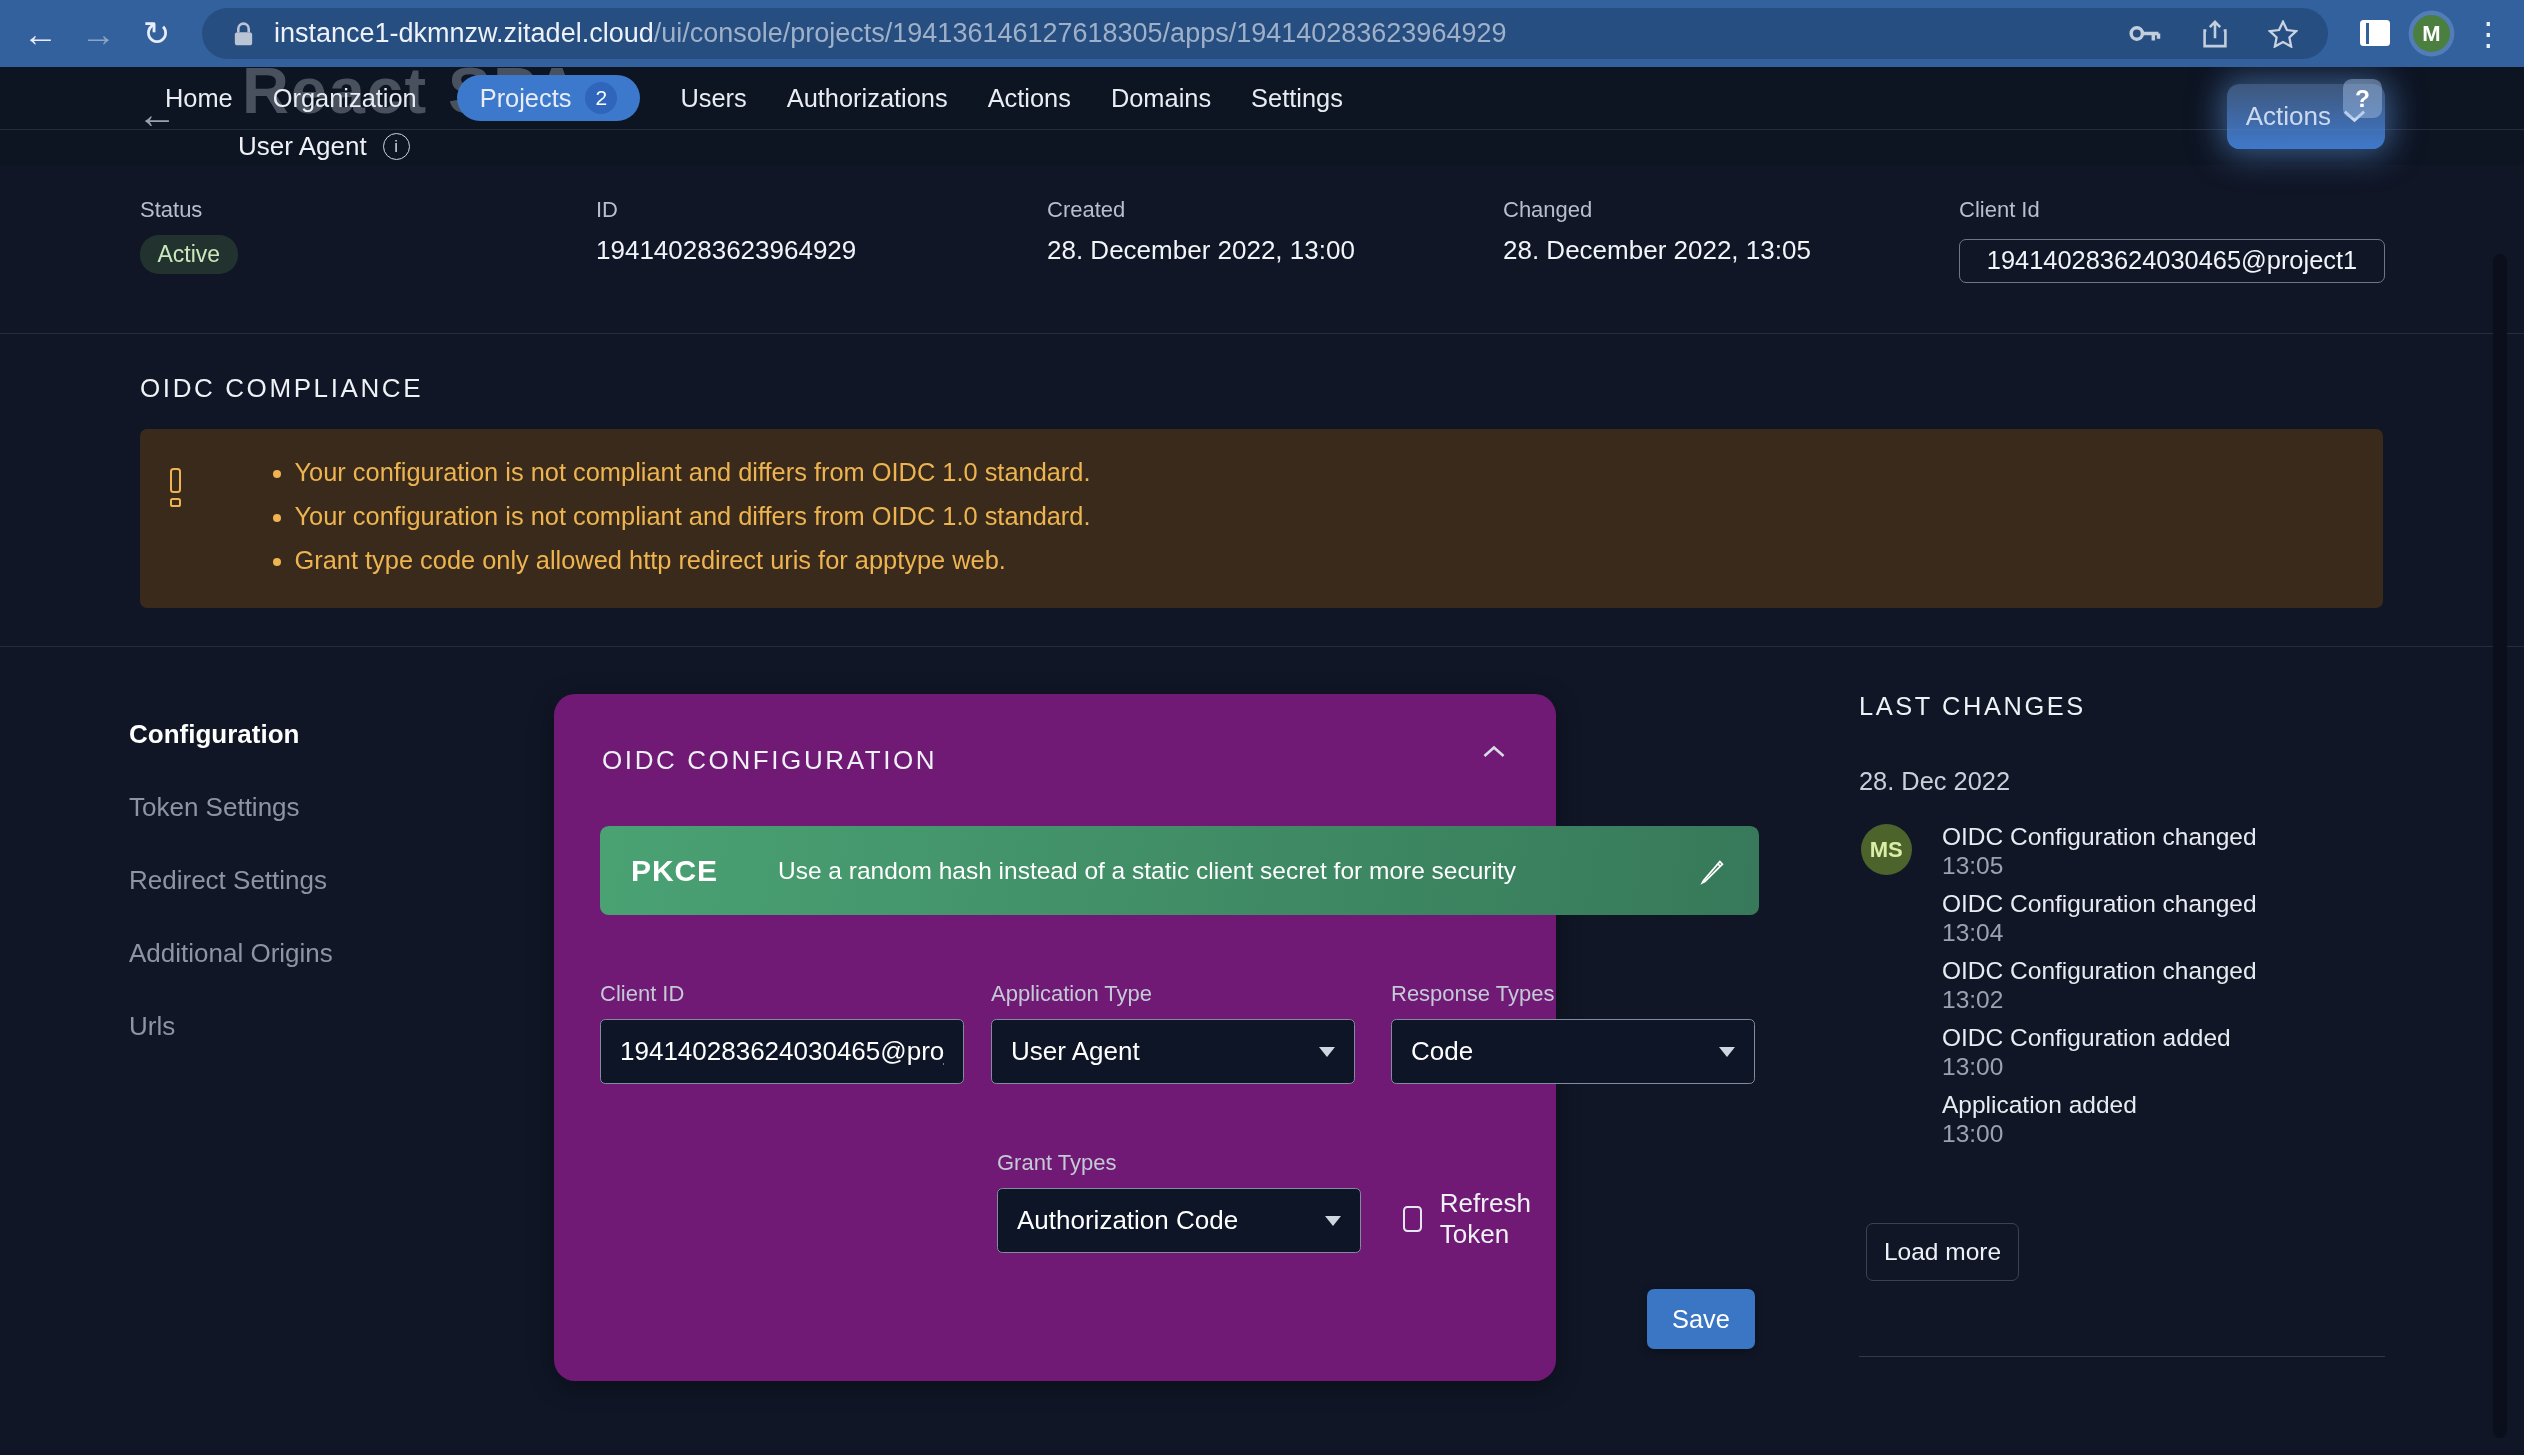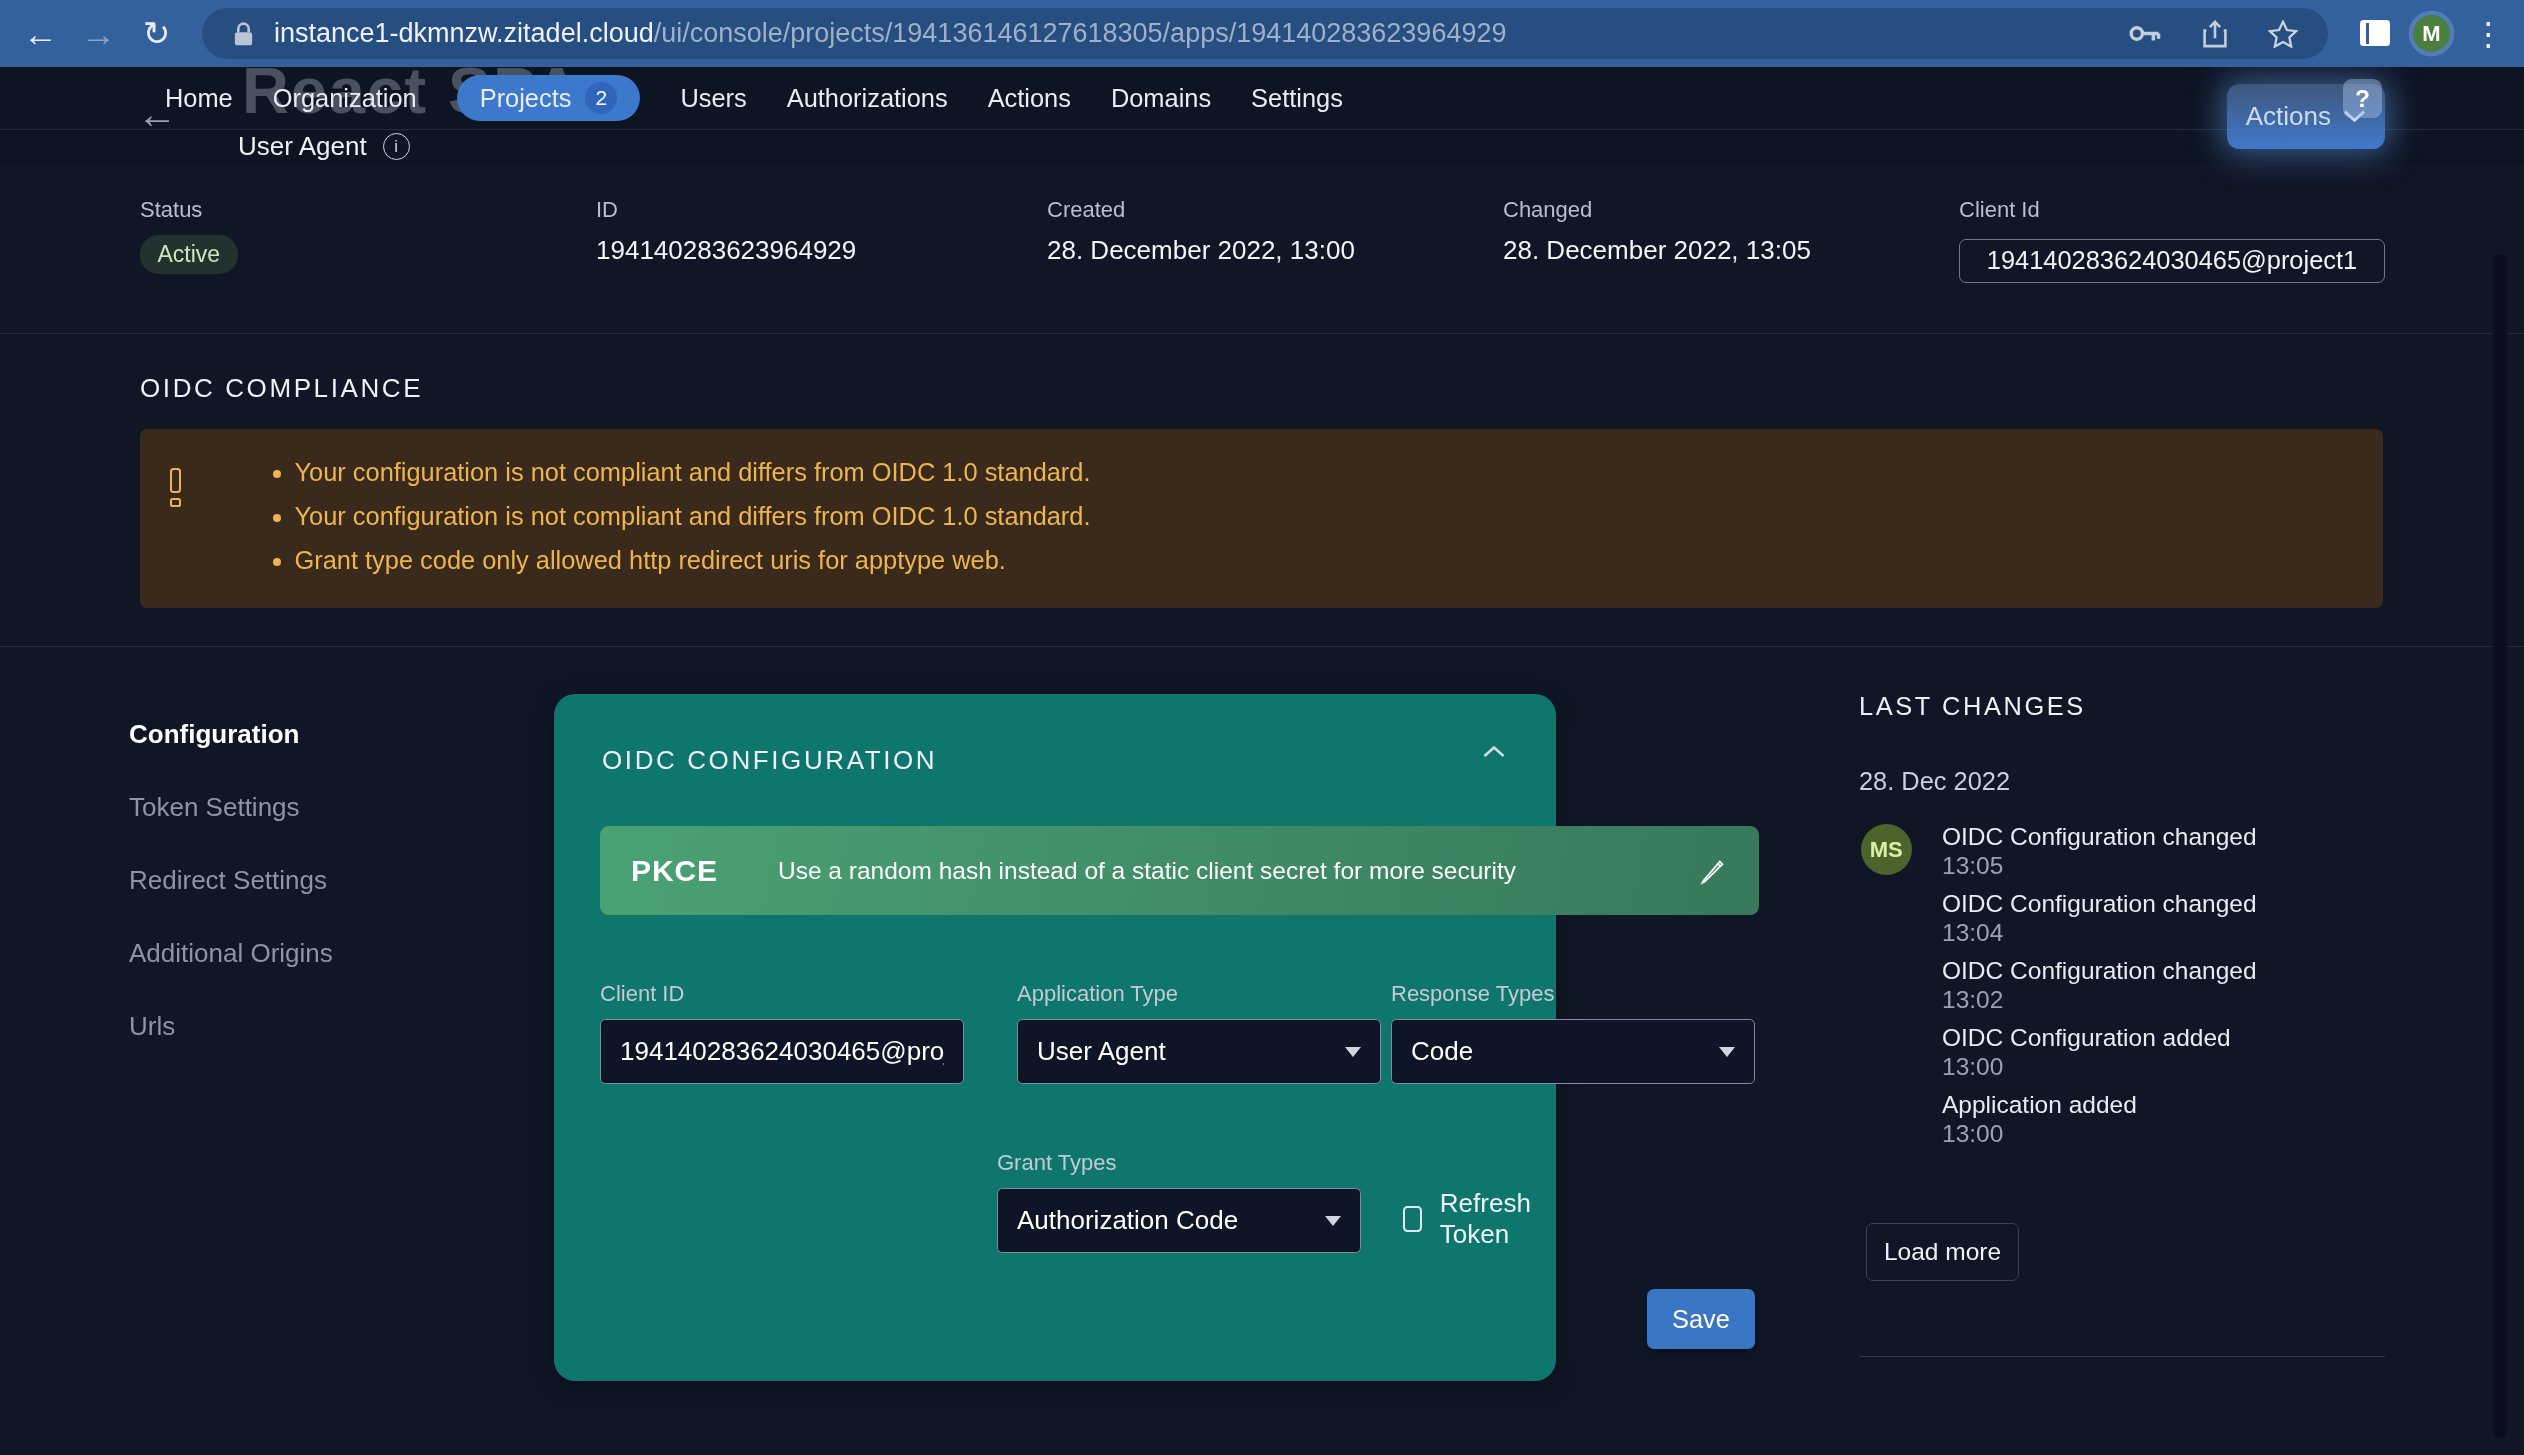--- a/index.html
+++ b/index.html
@@ -86,40 +86,40 @@
   .warning-list { position:absolute; left:130px; top:21px; list-style:disc; }
   .warning-list li { font-size:25.4px; color:#edb44f; line-height:44px; margin-left:24.5px; }
 
   
   .side-nav { position:absolute; left:129px; top:719px; display:flex; flex-direction:column;justify-content:center; }
   .side-link { font-size:26px; color:#8d94a2; margin-bottom:42px; cursor:pointer; text-decoration:none; }
   .side-link.active { color:#ffffff; font-weight:bold; }
 
   
   .card { position:absolute; left:554px; top:694px; width:1002px; height:687px;
-    background:#0f766e; border-radius:21px; box-shadow:0 5.3px 24.5px rgba(0,0,0,.35); }
+    background:#701a75; border-radius:21px; box-shadow:0 5.3px 24.5px rgba(0,0,0,.35); }
   .card-title { position:absolute; left:48px; top:51px; font-size:26px; letter-spacing:2.6px; color:#eef1f5; }
   .card-chevron { position:absolute; right:49px; top:49px; cursor:pointer; background:none; border:none; padding:0; }
   .pkce-banner { position:absolute; left:46px; top:132px; width:1159px; height:89px; border-radius:8.8px;
     background:linear-gradient(100deg,#4aa273,#37795a);
     display:flex; align-items:center; padding:0 31px; }
   .pkce-badge { font-size:30px; font-weight:bold; color:#fff; letter-spacing:0.9px; }
   .pkce-text { font-size:24.5px; color:#fff; margin-left:60px; }
   .pkce-edit { margin-left:auto; cursor:pointer; background:none; border:none; padding:0; display:flex; }
   .field { position:absolute; }
   .field-label { font-size:22px; color:#c3cad6; margin-bottom:12.3px; }
   .tbox { width:364px; height:65px; background:#0d1526; border:0.9px solid #828c9e; border-radius:5.3px;
     color:#fff; font-size:26px; padding:0 19px; font-family:inherit; }
   input.tbox { outline:none; }
   .selbox { display:flex; align-items:center; cursor:pointer; }
   .selbox .sel-value { flex:1; white-space:nowrap; overflow:hidden; }
   .sel-arrow { width:0; height:0; border-left:8.8px solid transparent; border-right:8.8px solid transparent;
     border-top:10.5px solid #cfd6e0; margin-left:10.5px; }
   .f-clientid { left:46px;  top:287px; }
-  .f-apptype  { left:463px; top:287px; }
+  .f-apptype  { left:437px; top:287px; }
   .f-resp     { left:837px; top:287px; }
   .f-auth     { left:46px;  top:456px; }
   .f-grant    { left:443px; top:456px; }
   .refresh-wrap { position:absolute; left:849px; top:494px; display:flex; align-items:center; gap:17.5px; cursor:pointer; }
   .checkbox { width:26px; height:26px; border:2.6px solid #e3e8ee; border-radius:4.4px; background:transparent; }
   .refresh-label { font-size:26px; color:#eef1f5; }
   .save-btn { position:absolute; left:1093px; top:595px; width:108px; height:60px;
     background:#3b76c4; color:#fff; font-size:25.4px; border:none; border-radius:7px; cursor:pointer;
     font-family:inherit; box-shadow:0 2.6px 8.8px rgba(0,0,0,.3); }
 

